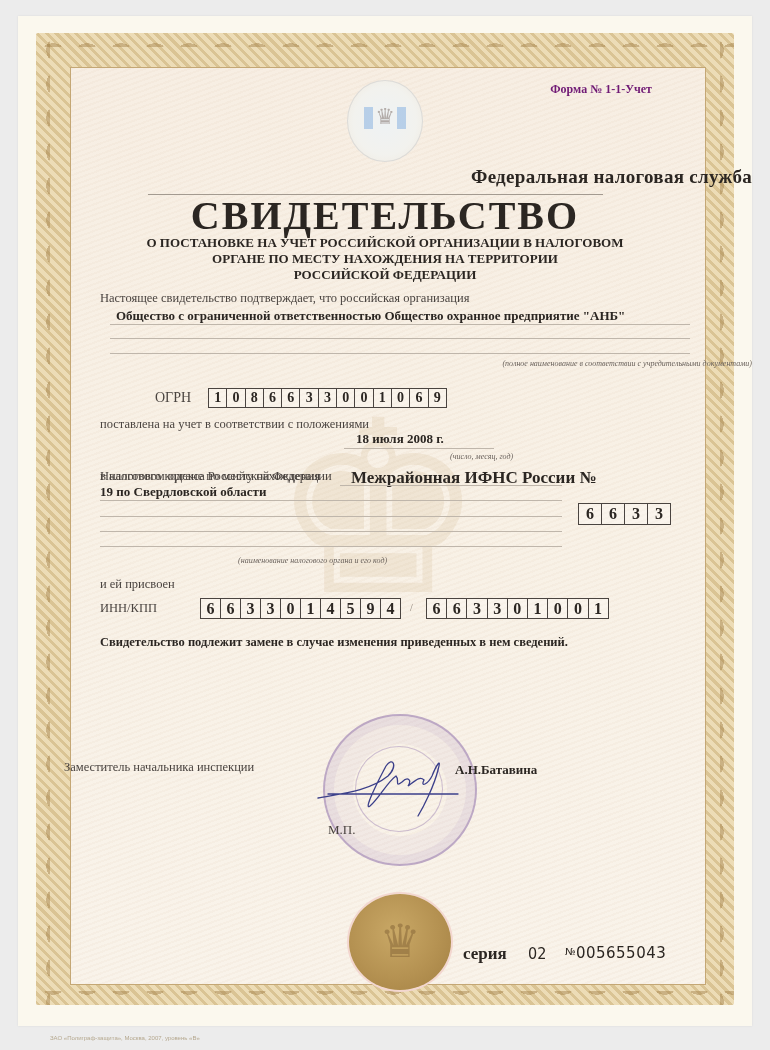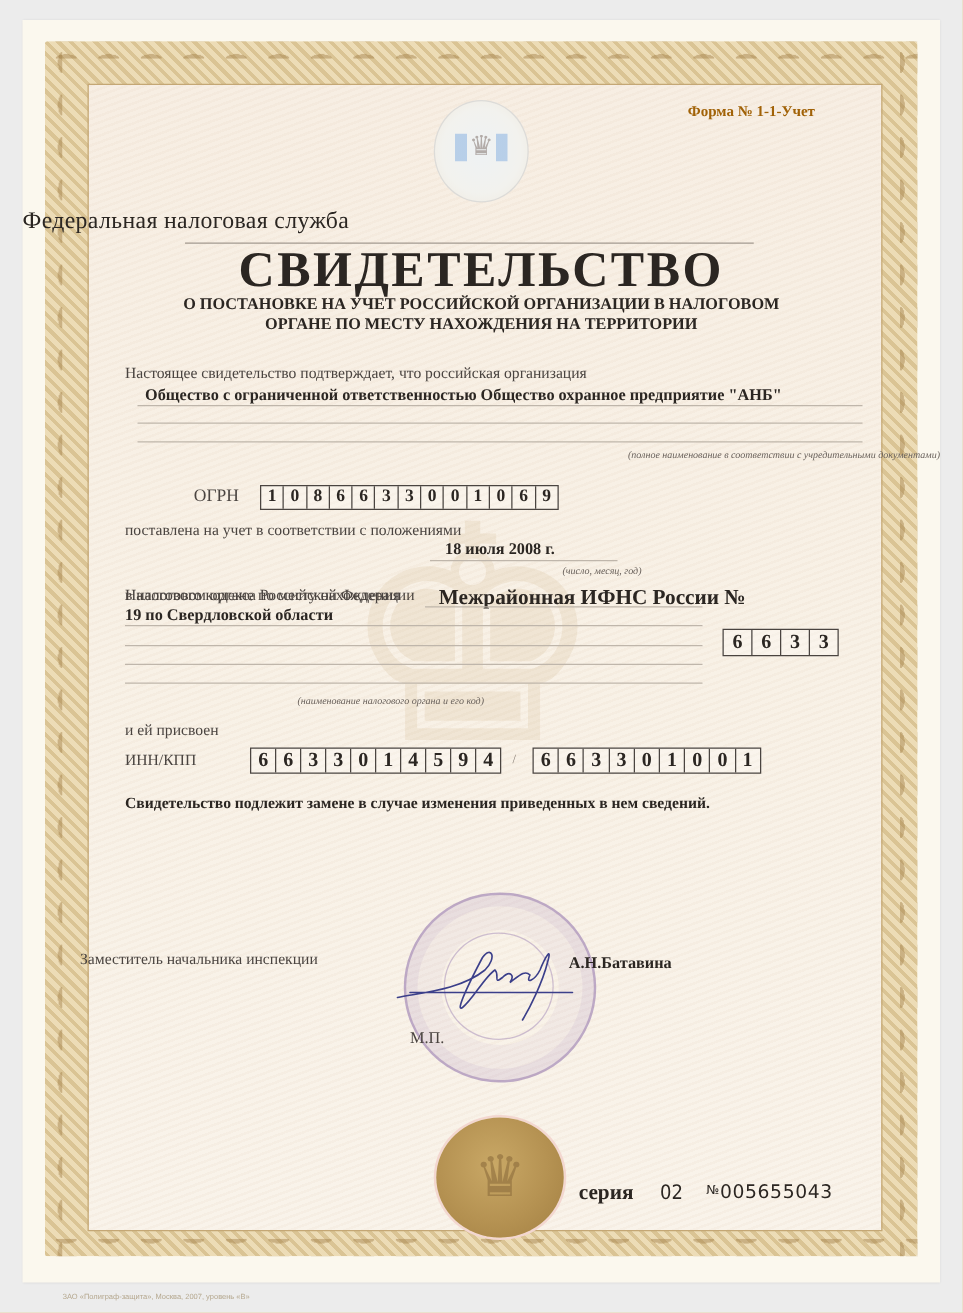--- a/index.html
+++ b/index.html
@@ -30,36 +30,36 @@
       radial-gradient(ellipse 6px 14px at 0% 50%, rgba(160,125,70,0.45) 60%, transparent 62%) 100% 0 / 14px 34px repeat-y;
   }
   .inner {
     position: absolute; left: 34px; top: 34px; width: 634px; height: 916px;
     background:
       repeating-linear-gradient(160deg, rgba(220,195,170,0.10) 0 2px, transparent 2px 5px),
       linear-gradient(180deg, #f7eee3 0%, #f8f1e6 50%, #f9f3ea 100%);
     border: 1px solid #c4a775;
   }
   .abs { position: absolute; }
-  .form-no { right: 100px; top: 66px; font-size: 12px; font-weight: bold; color: #a16207; }
+  .form-no { right: 100px; top: 66px; font-size: 12px; font-weight: bold; color: #701a75; }
   .emblem {
     left: 329px; top: 64px; width: 74px; height: 80px; border-radius: 50%;
     background: radial-gradient(ellipse at center, #eef2f4 0%, #f2f2ee 60%, #efe8dc 100%);
     border: 1px solid rgba(200,200,200,0.5);
   }
   .emblem .flag {
     position: absolute; left: 16px; top: 26px; width: 42px; height: 22px;
     background: linear-gradient(90deg, #a9c6e6 0 22%, transparent 22% 78%, #a9c6e6 78% 100%);
     opacity: 0.8;
   }
   .emblem .eagle {
     position: absolute; left: 27px; top: 20px; width: 20px; height: 32px;
     font-size: 22px; line-height: 32px; text-align: center; color: #9a8f8a; opacity: 0.7;
   }
-  .agency { left: 0; width: 734px; top: 150px; text-align: left; font-size: 19px; font-weight: normal; letter-spacing: 0.3px; }
+  .agency { left: 0; width: 734px; top: 150px; text-align: right; font-size: 19px; font-weight: bold; letter-spacing: 0.3px; }
   .agency-line { left: 130px; top: 178px; width: 455px; border-top: 1px solid #a39a90; }
   .title { left: 0; width: 734px; top: 176px; text-align: center; font-size: 40px; font-weight: bold; letter-spacing: 2px; line-height: 48px; }
   .subtitle { left: 0; width: 734px; top: 219px; text-align: center; font-size: 13px; font-weight: bold; line-height: 16px; }
   .p { font-size: 12.5px; color: #4a4440; }
   .b { font-size: 12.5px; font-weight: bold; color: #2b2622; }
   .hint { font-size: 8px; font-style: italic; color: #6a625c; }
   .line { border-top: 1px solid #bfb6ab; }
   .boxes { display: flex; border: 1px solid #4a4440; background: rgba(255,255,255,0.25); }
   .boxes .cell {
     border-right: 1px solid #4a4440; text-align: center;
@@ -110,20 +110,21 @@
     <div class="flag"></div>
     <div class="eagle">♛</div>
   </div>
 
   <div class="abs agency">Федеральная налоговая служба</div>
   <div class="abs agency-line"></div>
   <div class="abs title">СВИДЕТЕЛЬСТВО</div>
   <div class="abs subtitle">
     <div>О ПОСТАНОВКЕ НА УЧЕТ РОССИЙСКОЙ ОРГАНИЗАЦИИ В НАЛОГОВОМ</div>
     <div>ОРГАНЕ  ПО МЕСТУ НАХОЖДЕНИЯ НА ТЕРРИТОРИИ</div>
+    <div>РОССИЙСКОЙ ФЕДЕРАЦИИ</div>
   </div>
 
   <div class="abs p" style="left:82px; top:275px;">Настоящее свидетельство подтверждает, что российская организация</div>
   <div class="abs b" style="left:98px; top:292px; font-size:13px;">Общество с ограниченной ответственностью Общество охранное предприятие "АНБ"</div>
   <div class="abs line" style="left:92px; top:308px; width:580px;"></div>
   <div class="abs line" style="left:92px; top:322px; width:580px;"></div>
   <div class="abs line" style="left:92px; top:337px; width:580px;"></div>
   <div class="abs hint" style="left:0; width:734px; text-align:right; top:343px;">(полное наименование в соответствии с учредительными документами)</div>
 
   <div class="abs p" style="left:137px; top:374px; font-size:14px;">ОГРН</div>

